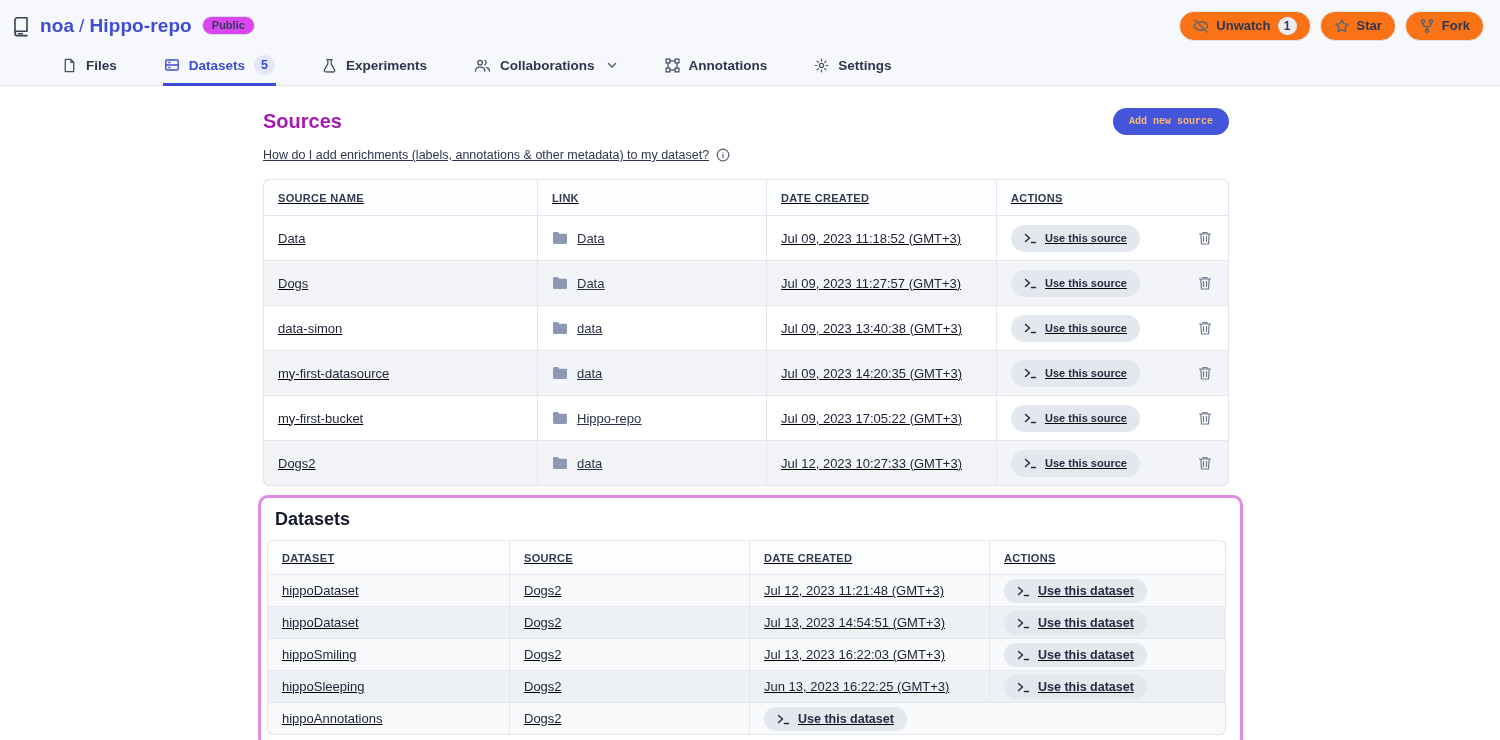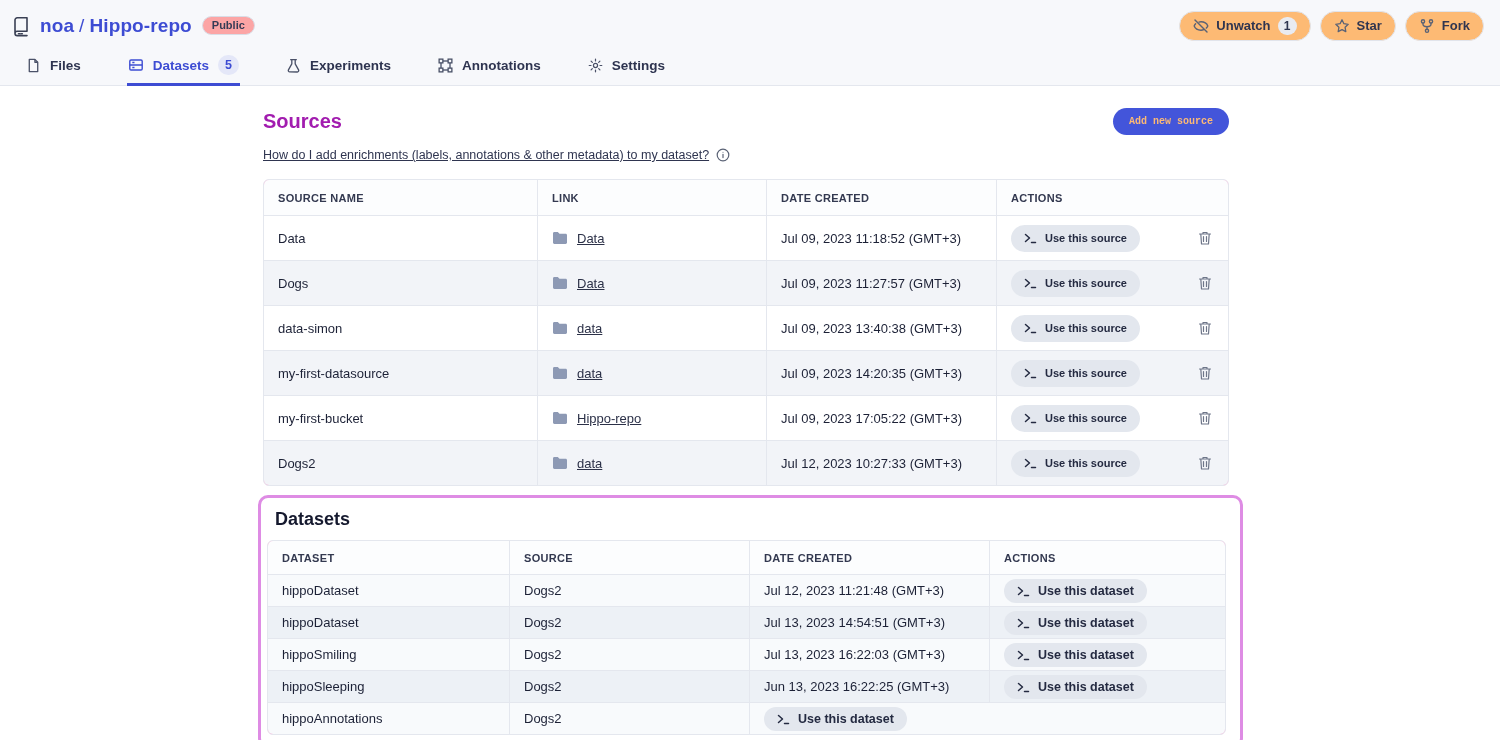--- a/index.html
+++ b/index.html
@@ -15,53 +15,53 @@
   *{box-sizing:border-box;margin:0;padding:0;}
   body{font-family:"Liberation Sans",sans-serif;background:#fff;width:1500px;height:740px;overflow:hidden;}
   .page{width:1500px;height:740px;background:#fff;position:relative;}
 
   
   .topbar{background:#f7f8fb;border-bottom:1px solid var(--border);height:86px;}
   .repo-row{display:flex;align-items:center;height:47px;padding:4px 16px 0 10px;}
   .repo-icon{color:#3a4054;display:flex;align-items:center;margin-right:8px;}
   .repo-title{font-size:19px;font-weight:600;color:var(--accent);letter-spacing:.1px;}
   .repo-title .sep{font-weight:400;padding:0 5px;}
-  .visibility-badge{margin-left:10px;font-size:11px;font-weight:600;color:#353b55;background:#fca5a5;
+  .visibility-badge{margin-left:10px;font-size:11px;font-weight:600;color:#353b55;background:#d946ef;
     border:1px solid #d9dde6;border-radius:10px;padding:3px 9px 3px;line-height:1;}
   .repo-actions{margin-left:auto;display:flex;gap:9px;}
-  .pill-btn{display:flex;align-items:center;gap:7px;height:30px;padding:0 13px;background:#fdba74;
+  .pill-btn{display:flex;align-items:center;gap:7px;height:30px;padding:0 13px;background:#f97316;
     border:1px solid #e1e4eb;border-radius:16px;font-size:13px;font-weight:600;color:#2f3550;cursor:pointer;
     font-family:inherit;}
   .pill-btn .icn{display:flex;color:#5a6275;}
   .count-badge{background:#e9ebf1;border-radius:9px;min-width:19px;height:18px;display:flex;align-items:center;
     justify-content:center;font-size:12px;font-weight:600;color:#2f3550;padding:0 5px;}
 
   
-  .tabs{display:flex;align-items:stretch;height:39px;padding-left:25px;gap:45px;}
+  .tabs{display:flex;align-items:stretch;height:39px;padding-left:25px;gap:45px;margin-left:36px;}
   .tab{display:flex;align-items:center;gap:9px;font-size:13.5px;font-weight:600;color:#2e3450;
     border-bottom:3px solid transparent;cursor:pointer;padding:0 1px;}
   .tab .t-icn{display:flex;color:#4a5168;}
   .tab.active{color:var(--accent);border-bottom-color:var(--accent);}
   .tab.active .t-icn{color:var(--accent);}
   .tab-count{background:#e4e7f8;color:var(--accent);border-radius:10px;min-width:21px;height:20px;
     display:flex;align-items:center;justify-content:center;font-size:12.5px;font-weight:600;}
   .chev{display:flex;color:#5a6275;margin-left:2px;}
 
   
   .main{width:966px;margin-left:263px;padding-top:22px;}
   .section-head{display:flex;align-items:center;justify-content:space-between;}
   .h1{font-size:20px;font-weight:600;color:#a21caf;}
   .add-btn{background:var(--btn-blue);color:#fdba74;border:none;border-radius:15px;height:27px;padding:0 16px;
     font-size:10px;font-weight:600;cursor:pointer;font-family:Liberation Mono, monospace;}
   .help-row{display:flex;align-items:center;gap:7px;margin-top:13px;}
   .help-link{font-size:12.5px;color:#2f3550;text-decoration:underline;cursor:pointer;text-align:right;}
   .info-icn{display:flex;color:#5a6275;cursor:pointer;}
 
   
-  .tbl{border:1px solid var(--border);border-radius:6px;overflow:hidden;background:#f9a8d4;}
+  .tbl{border:1px solid var(--border);border-radius:6px;overflow:hidden;background:#f9a8d4;text-decoration:underline;}
   .tbl .tr{display:grid;border-top:1px solid var(--border);}
   .tbl .thead .tr{border-top:none;background:#fcfdfe;}
   .tbl .td{display:flex;align-items:center;padding:0 14px;border-left:1px solid var(--border);min-width:0;}
   .tbl .td:first-child{border-left:none;}
   .th-label{font-size:11px;font-weight:600;letter-spacing:.3px;color:#333950;}
   .cell-text{font-size:13px;color:var(--text-dark);}
   .cell-link{font-size:13px;color:#2c3148;font-weight:500;text-decoration:underline;cursor:pointer;}
   .folder{display:flex;margin-right:9px;color:#8d99b4;}
   .use-btn{display:flex;align-items:center;gap:8px;background:var(--pill-bg);border:none;border-radius:14px;
     height:27px;padding:0 13px;font-size:11px;font-weight:600;color:#242a41;cursor:pointer;font-family:inherit;}
@@ -161,20 +161,35 @@
         <span class="t-icn">
           <svg width="15" height="15" viewBox="0 0 16 16" fill="none" stroke="currentColor" stroke-width="1.4" stroke-linecap="round" stroke-linejoin="round">
             <path d="M6.2 1.8v4.4L2.6 12.7a1.5 1.5 0 0 0 1.3 2.2h8.2a1.5 1.5 0 0 0 1.3-2.2L9.8 6.2V1.8"></path>
               <path d="M5 1.8h6"></path>
           </svg>
         </span>
         <span>Experiments</span>
       </div>
       <div class="tab">
         <span class="t-icn">
+          <svg width="17" height="15" viewBox="0 0 18 16" fill="none" stroke="currentColor" stroke-width="1.4" stroke-linecap="round">
+            <circle cx="6.5" cy="5" r="2.4"></circle>
+              <path d="M1.5 14c0-2.7 2.2-4.3 5-4.3s5 1.6 5 4.3"></path>
+            <path d="M11.5 2.8a2.4 2.4 0 0 1 0 4.4M13.4 10.2c1.9.5 3.1 1.8 3.1 3.8"></path>
+          </svg>
+        </span>
+        <span>Collaborations</span>
+        <span class="chev">
+          <svg width="12" height="12" viewBox="0 0 12 12" fill="none" stroke="currentColor" stroke-width="1.5" stroke-linecap="round">
+              <path d="M2.5 4.5L6 8l3.5-3.5"></path>
+            </svg>
+        </span>
+      </div>
+      <div class="tab">
+        <span class="t-icn">
           <svg width="15" height="15" viewBox="0 0 16 16" fill="none" stroke="currentColor" stroke-width="1.4">
             <rect x="3.2" y="3.2" width="9.6" height="9.6"></rect>
             <rect x="1.2" y="1.2" width="4" height="4" fill="#f7f8fb"></rect>
               <rect x="10.8" y="1.2" width="4" height="4" fill="#f7f8fb"></rect>
             <rect x="1.2" y="10.8" width="4" height="4" fill="#f7f8fb"></rect>
               <rect x="10.8" y="10.8" width="4" height="4" fill="#f7f8fb"></rect>
           </svg>
         </span>
         <span>Annotations</span>
       </div>

